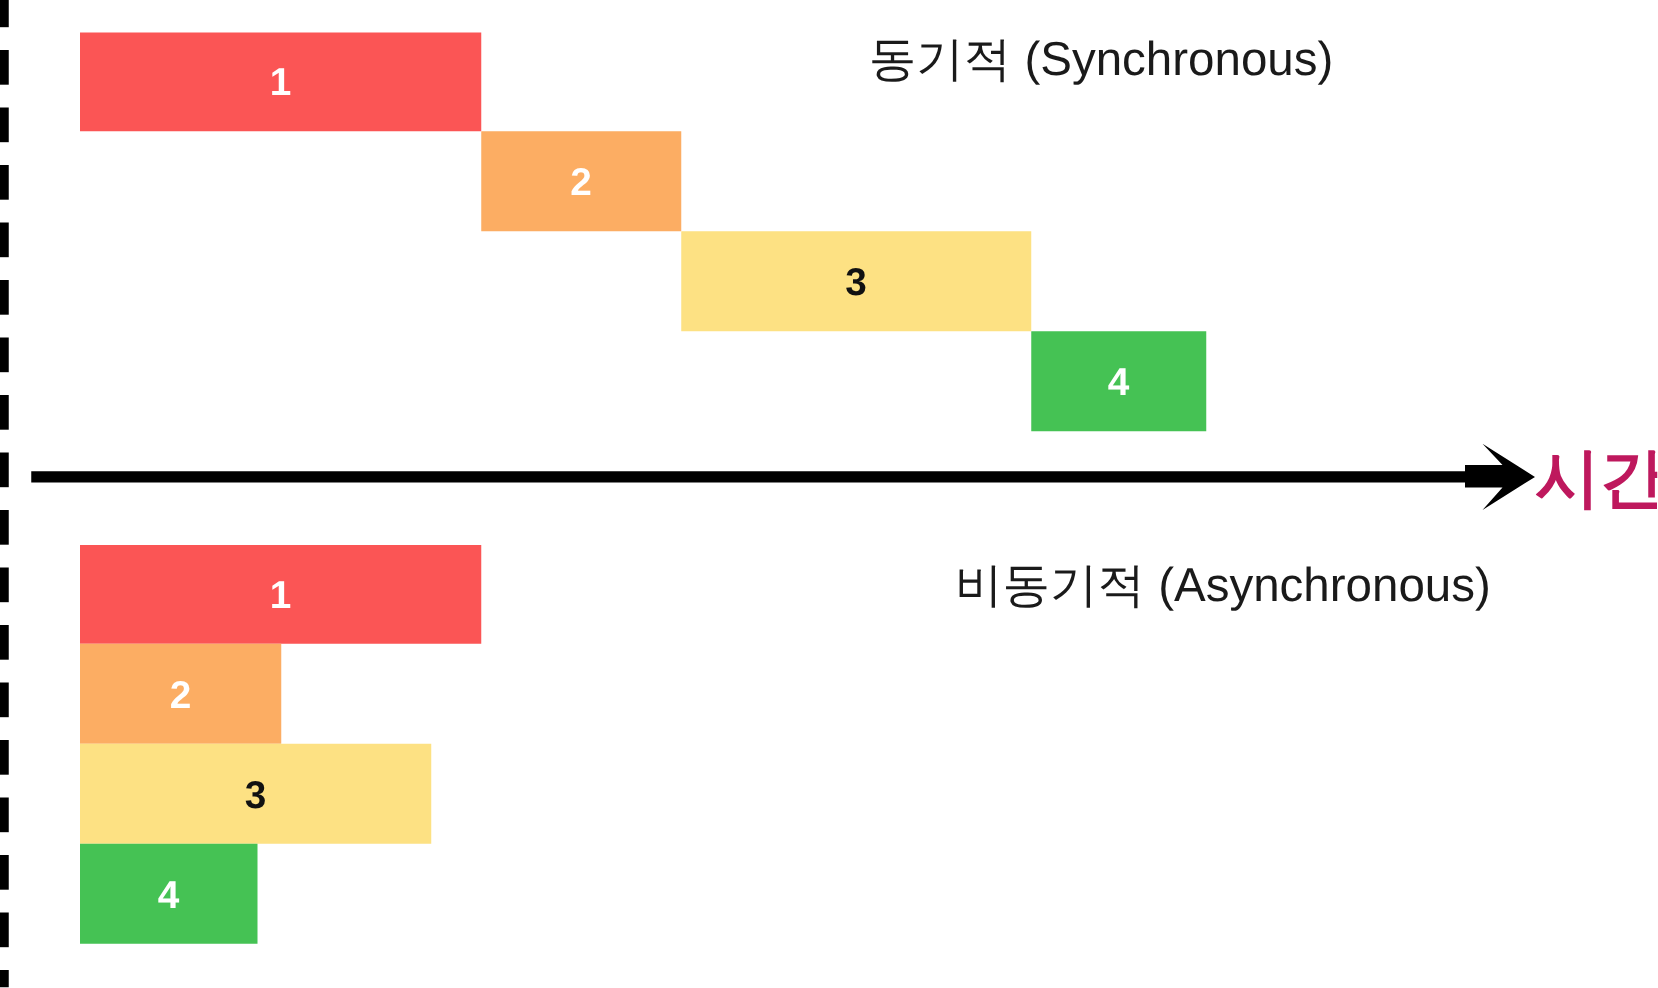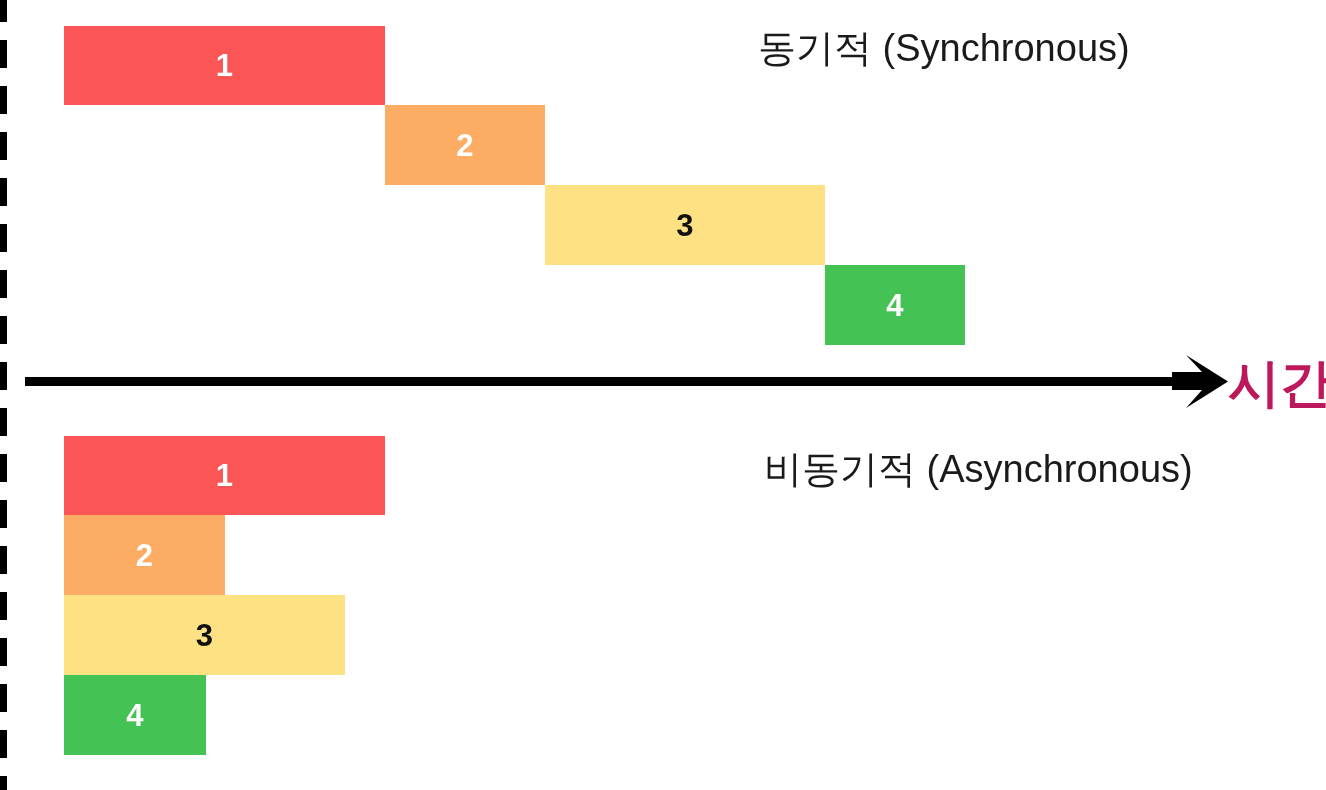--- a/index.html
+++ b/index.html
@@ -52,21 +52,21 @@
 
   
   .caption {
     position: absolute;
     font-size: 38px;
     font-weight: 400;
     color: #1a1a1a;
     white-space: nowrap;
     line-height: 1;
   }
-  #caption-sync  { left: 758px; top: 29px; }
+  #caption-sync  { left: 695px; top: 29px; }
   #caption-async { left: 764px; top: 450px; }
 
   
   #axis {
     position: absolute;
     left: 25px;
     top: 377px;
     width: 1185px;
     height: 9px;
     background: #000000;

